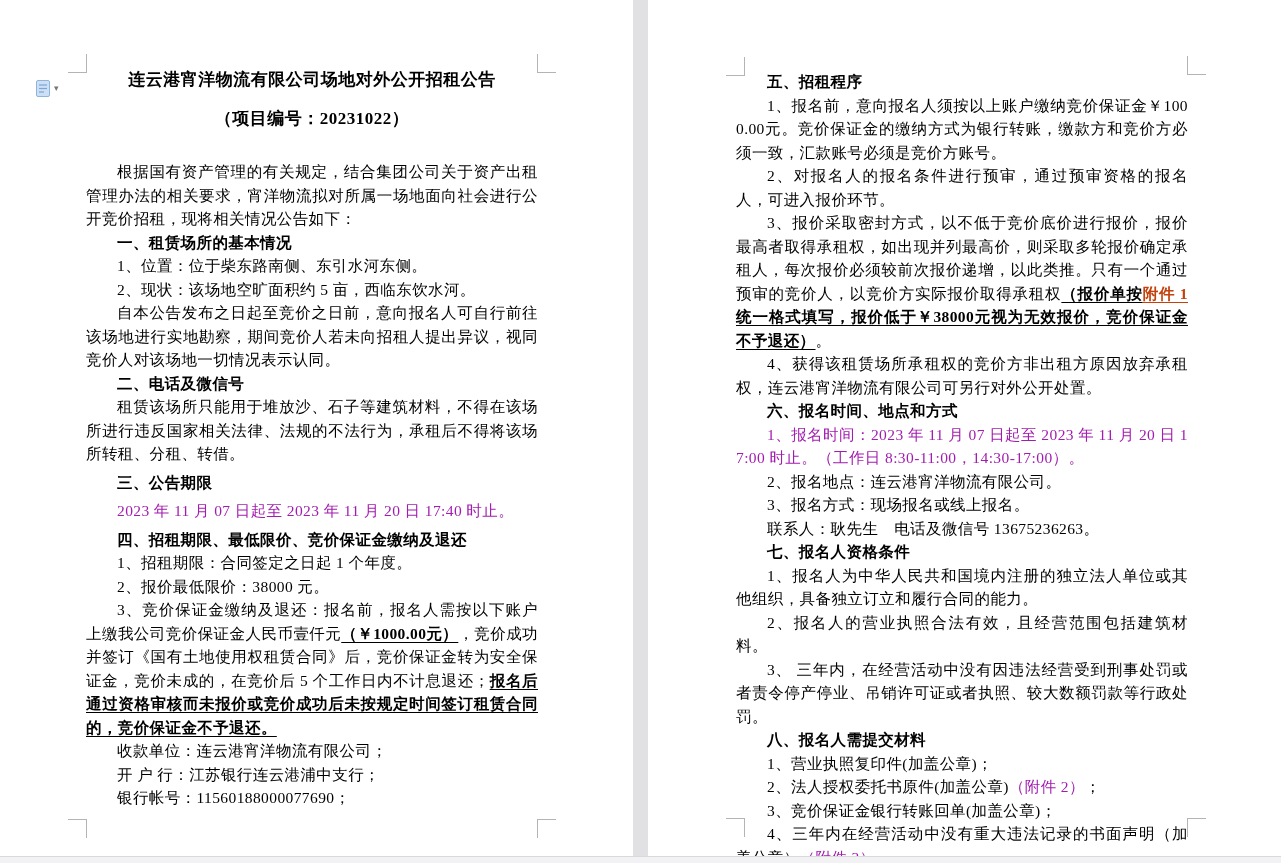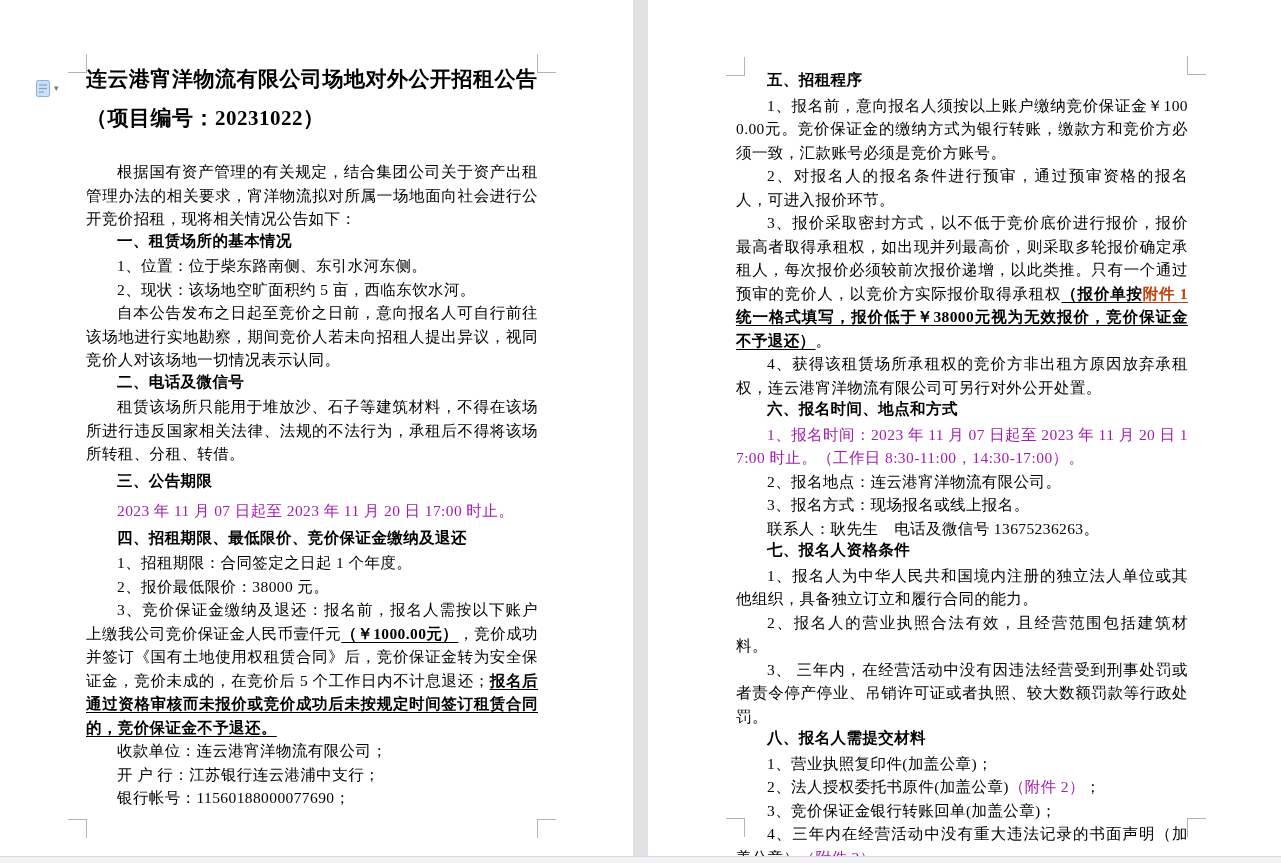--- a/index.html
+++ b/index.html
@@ -69,25 +69,25 @@
   .para{
     margin:0;
     font-size:15.5px;
     line-height:23.5px;
     letter-spacing:0.4px;
     text-align:justify;
     text-indent:2em;
     word-break:break-all;
   }
   .para.title{
-    text-align:left;text-indent:0;
-    font-size:21px;line-height:39px;
+    text-align:center;text-indent:0;
+    font-size:17px;line-height:39px;
     font-weight:bold;letter-spacing:0.5px;
   }
-  .para.heading{font-weight:bold;font-family:Liberation Mono, monospace;}
+  .para.heading{font-weight:bold;}
   .mt1{margin-top:22px;}
   .mt2{margin-top:5px;}
 
   .run-b{font-weight:bold;}
   .run-r{color:#a21caf;}
   .run-bu{font-weight:bold;text-decoration:underline;text-underline-offset:3px;margin-top:24px;}
   .run-rbu{color:#c2410c;font-weight:bold;text-decoration:underline;text-underline-offset:3px;}
 </style>
 </head>
 <body>
@@ -116,21 +116,21 @@
         <p class="para title"><span class="run-b">连云港宵洋物流有限公司场地对外公开招租公告</span></p>
         <p class="para title"><span class="run-b">（项目编号：20231022）</span></p>
         <p class="para body mt1"><span class="run-n">根据国有资产管理的有关规定，结合集团公司关于资产出租管理办法的相关要求，宵洋物流拟对所属一场地面向社会进行公开竞价招租，现将相关情况公告如下：</span></p>
         <p class="para heading"><span class="run-b">一、租赁场所的基本情况</span></p>
         <p class="para body"><span class="run-n">1、位置：位于柴东路南侧、东引水河东侧。</span></p>
         <p class="para body"><span class="run-n">2、现状：该场地空旷面积约 5 亩，西临东饮水河。</span></p>
         <p class="para body"><span class="run-n">自本公告发布之日起至竞价之日前，意向报名人可自行前往该场地进行实地勘察，期间竞价人若未向招租人提出异议，视同竞价人对该场地一切情况表示认同。</span></p>
         <p class="para heading"><span class="run-b">二、电话及微信号</span></p>
         <p class="para body"><span class="run-n">租赁该场所只能用于堆放沙、石子等建筑材料，不得在该场所进行违反国家相关法律、法规的不法行为，承租后不得将该场所转租、分租、转借。</span></p>
         <p class="para heading mt2"><span class="run-b">三、公告期限</span></p>
-        <p class="para body mt2"><span class="run-r">2023 年 11 月 07 日起至 2023 年 11 月 20 日 17:00 时止。</span></p>
+        <p class="para body mt2"><span class="run-r">2023 年 11 月 07 日起至 2023 年 11 月 20 日 17:40 时止。</span></p>
         <p class="para heading mt2"><span class="run-b">四、招租期限、最低限价、竞价保证金缴纳及退还</span></p>
         <p class="para body"><span class="run-n">1、招租期限：合同签定之日起 1 个年度。</span></p>
         <p class="para body"><span class="run-n">2、报价最低限价：38000 元。</span></p>
         <p class="para body"><span class="run-n">3、竞价保证金缴纳及退还：报名前，报名人需按以下账户上缴我公司竞价保证金人民币壹仟元</span><span class="run-bu">（￥1000.00元）</span><span class="run-n">，竞价成功并签订《国有土地使用权租赁合同》后，竞价保证金转为安全保证金，竞价未成的，在竞价后 5 个工作日内不计息退还；</span><span class="run-bu">报名后通过资格审核而未报价或竞价成功后未按规定时间签订租赁合同的，竞价保证金不予退还。</span></p>
         <p class="para body"><span class="run-n">收款单位：连云港宵洋物流有限公司；</span></p>
         <p class="para body"><span class="run-n">开 户 行：江苏银行连云港浦中支行；</span></p>
         <p class="para body"><span class="run-n">银行帐号：11560188000077690；</span></p>
       </div>
   </div>
 

